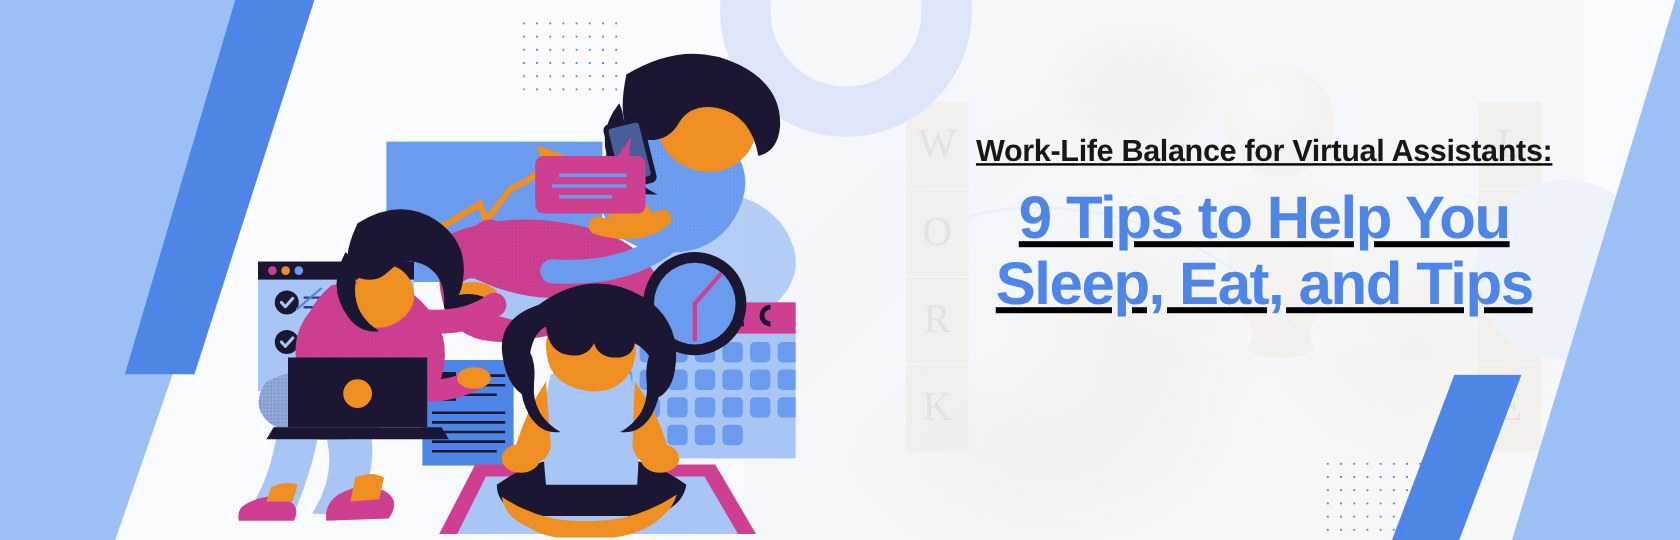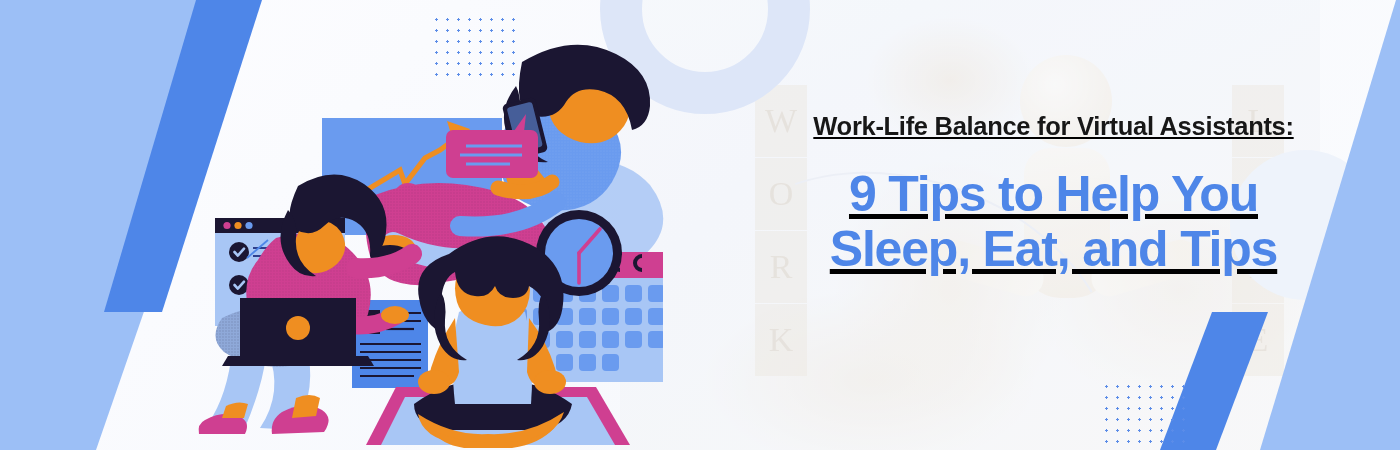--- a/index.html
+++ b/index.html
@@ -95,21 +95,21 @@
   
   .text-block {
     position:absolute; left:731px; top:112px; width:645px;
     text-align:center; z-index:40;text-decoration:underline;
   }
   .kicker {
     font-size:25.5px; font-weight:700; color:#171717;
     letter-spacing:-.3px; line-height:1.15; white-space:nowrap;
   }
   .headline {
-    margin-top:26px;
+    margin-top:13px;
     font-size:50px; font-weight:700; color:#4e86e8;
     letter-spacing:-1.2px; line-height:1.09;
   }
   .headline .l2 { display:block; }
 
   
   .illo { position:absolute; left:0; top:0; width:700px; height:450px; z-index:30; }
 </style>
 </head>
 <body>

